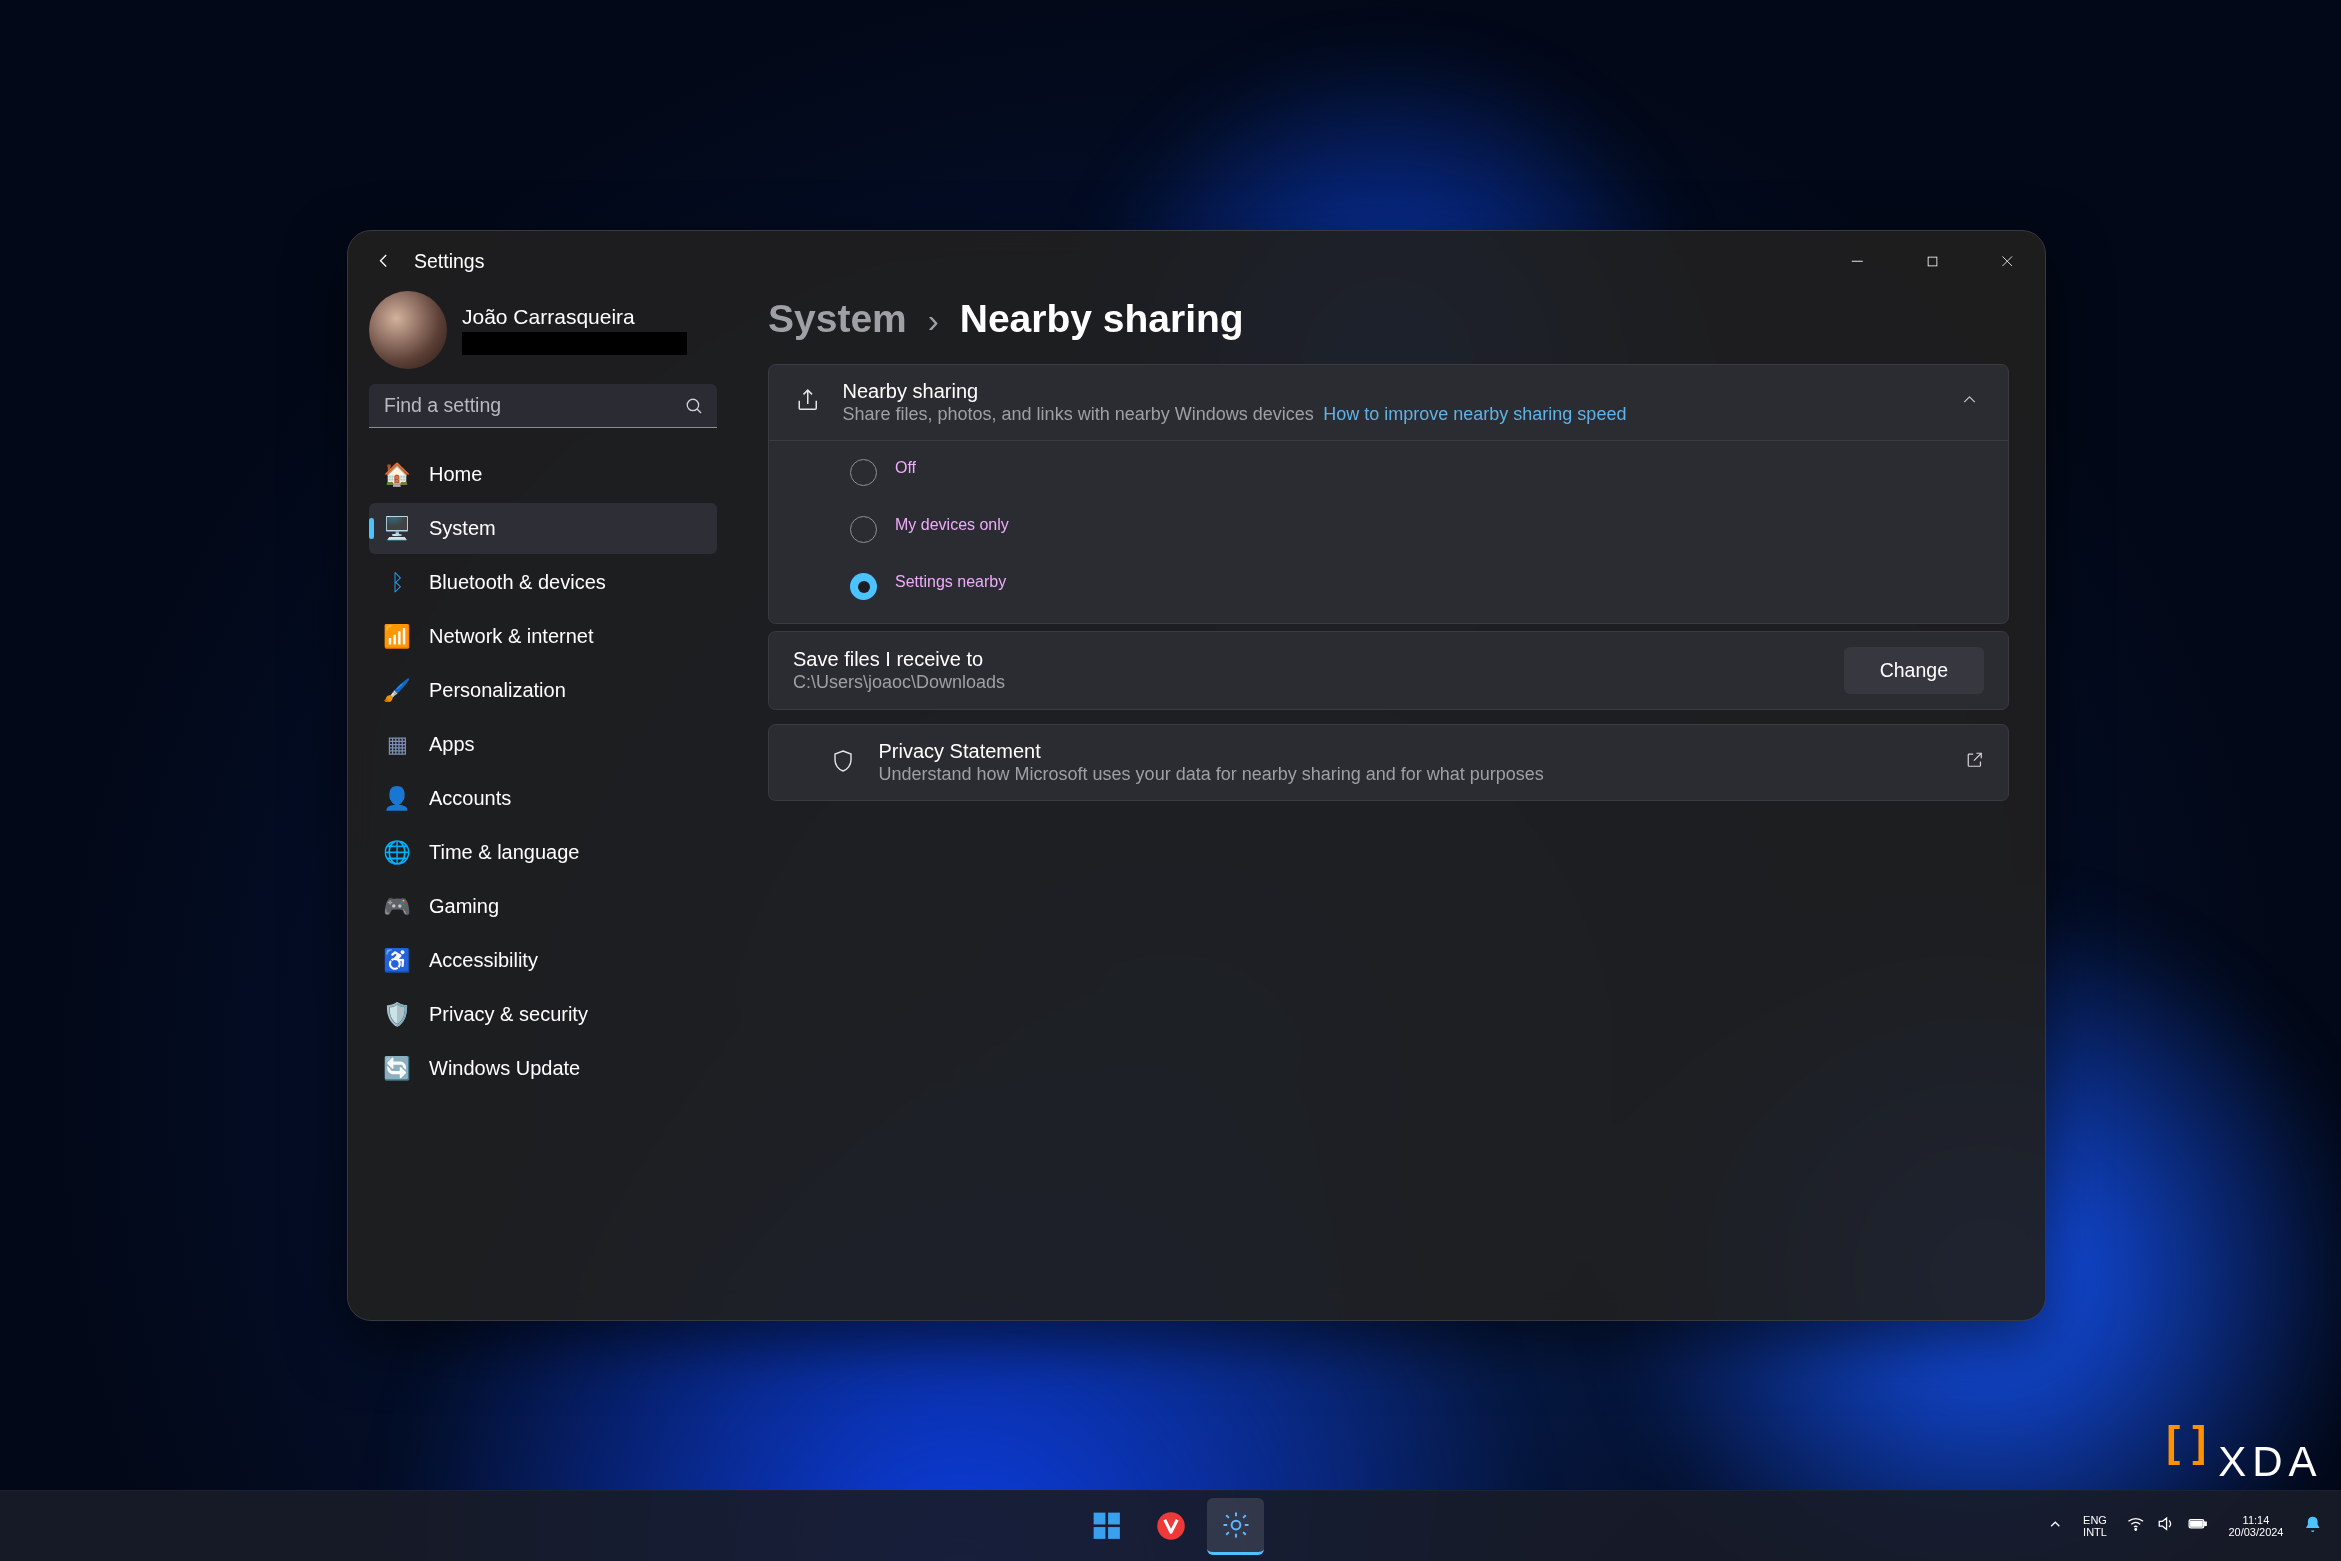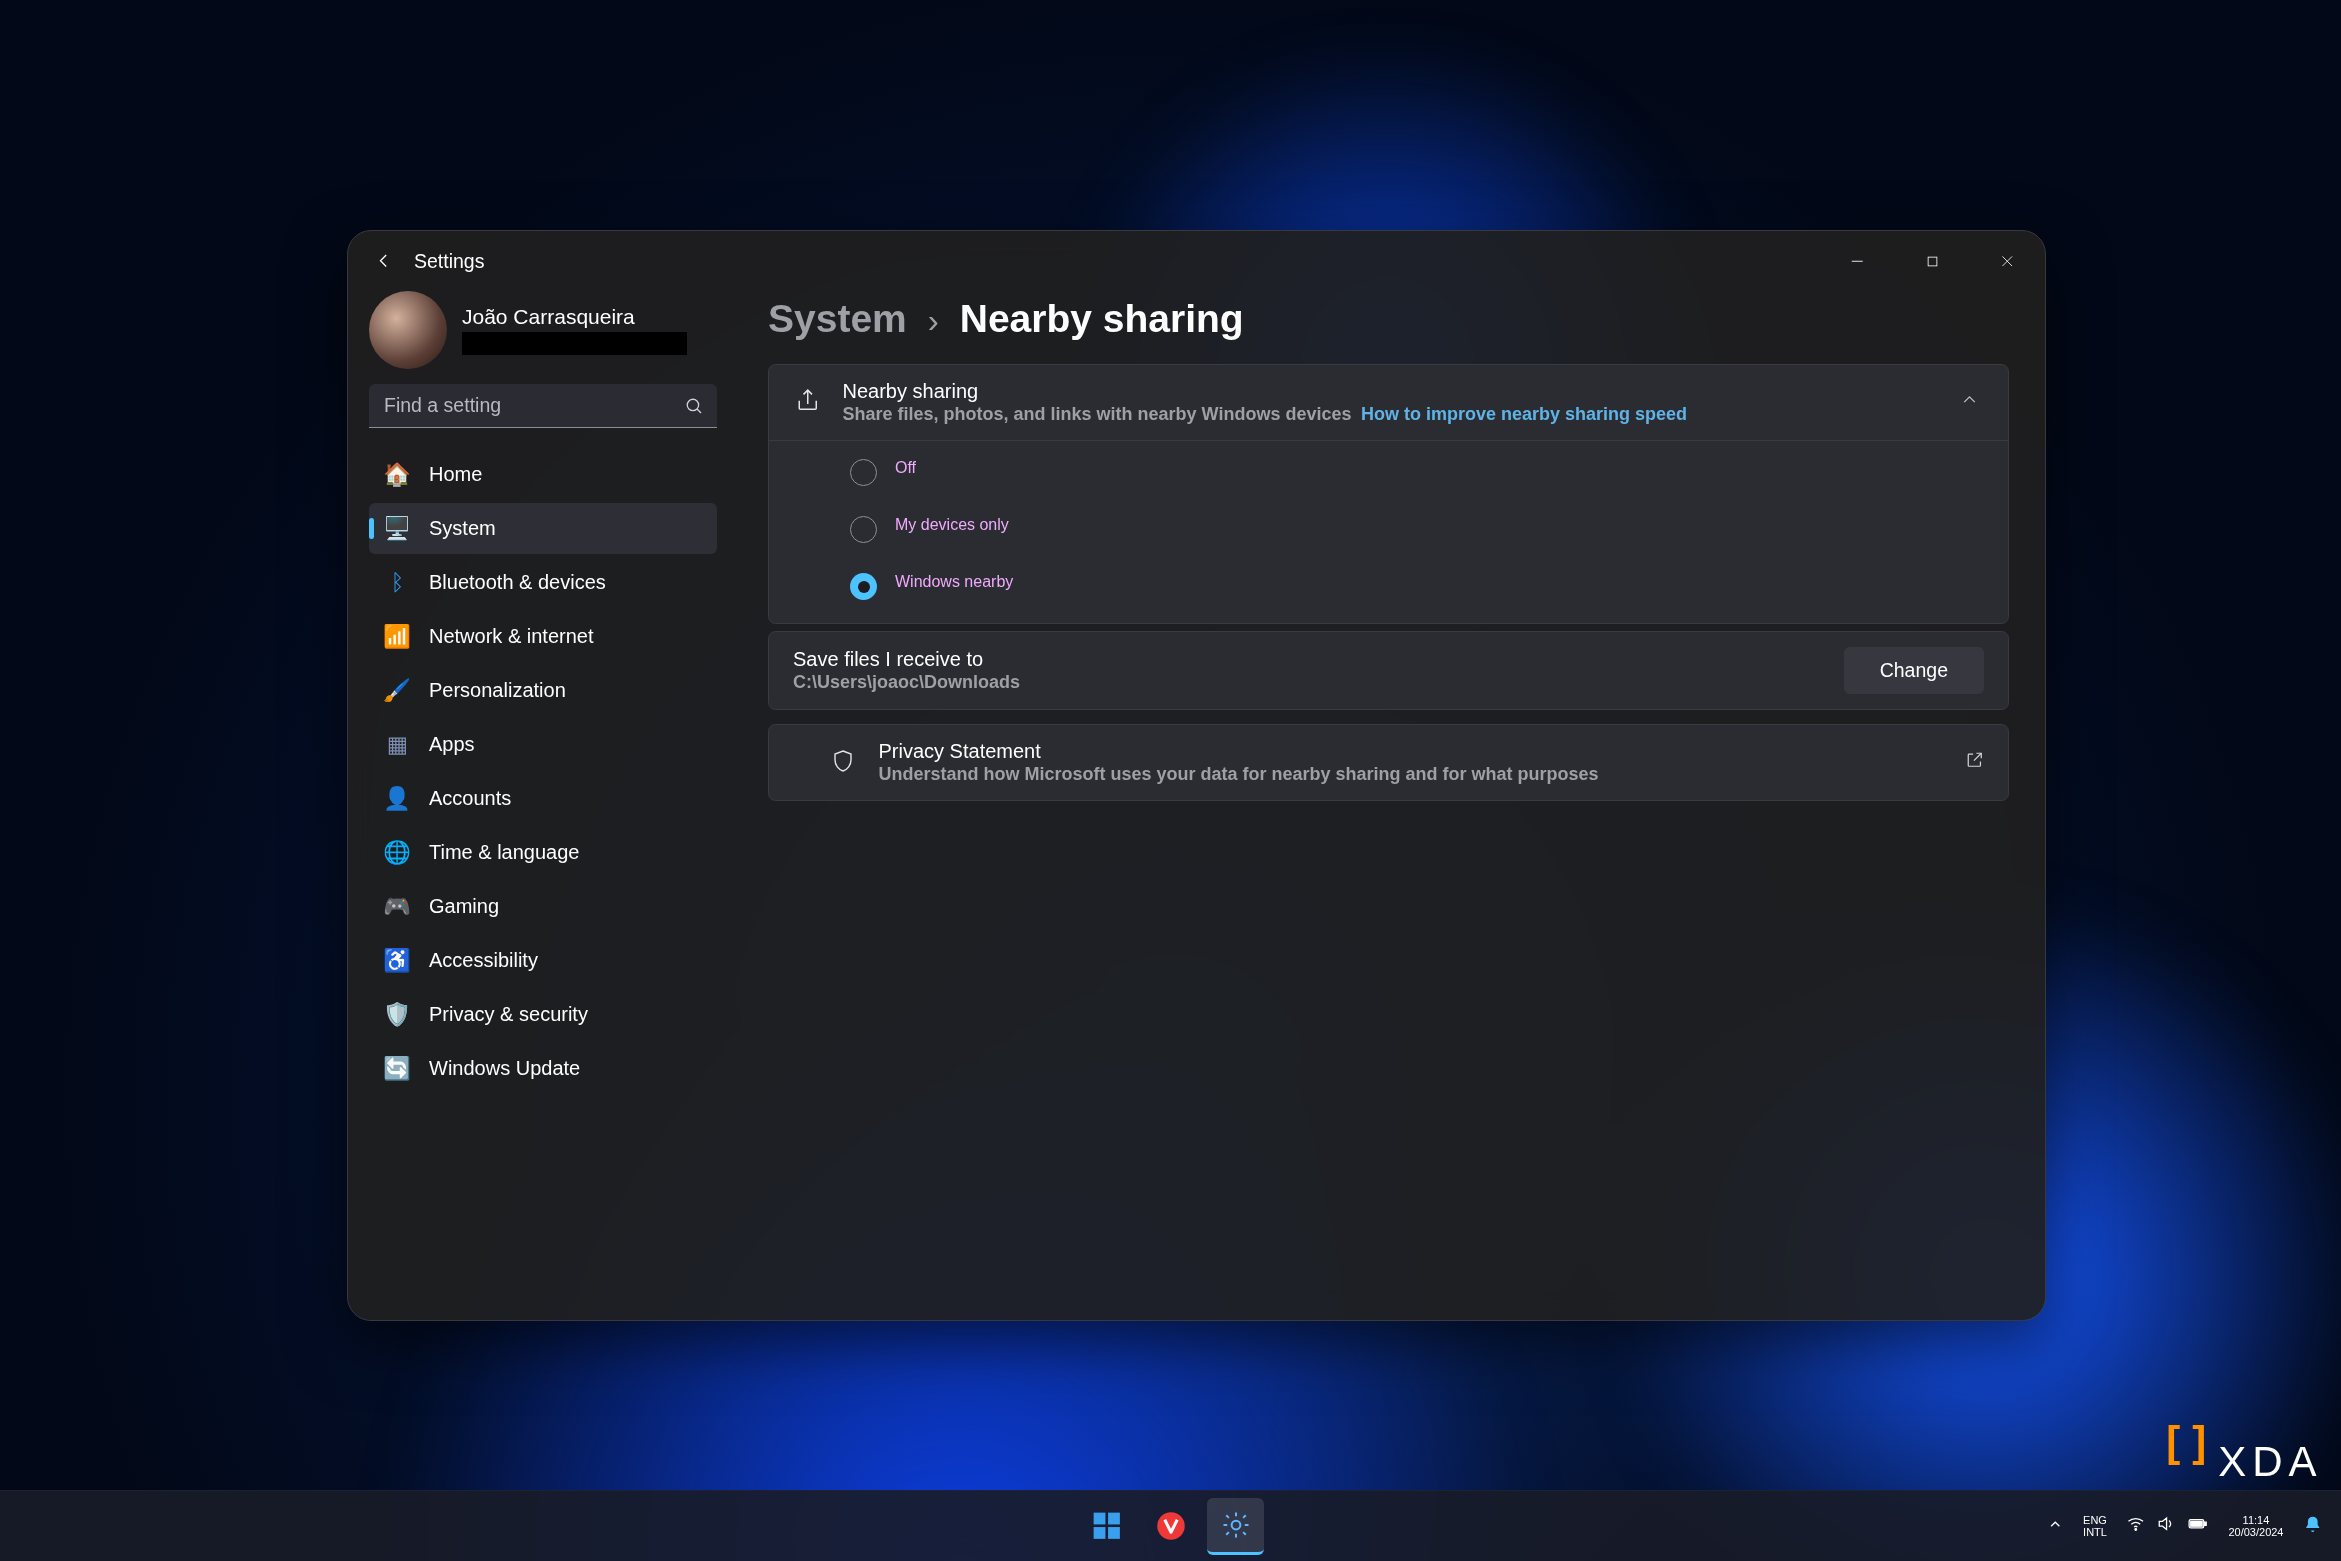--- a/index.html
+++ b/index.html
@@ -84,21 +84,21 @@
     background:#2b2b32; border:0.8px solid #3a3a42; border-radius:7.5px;
     margin-bottom:7.5px;
   }
   .card-row {
     display:flex; align-items:center; padding: 15px 24px; gap:21px;
   }
   .card-row + .card-row, .card-inner { border-top:0.8px solid #3a3a42; }
   .card-icon { color:#e4e4e8; flex-shrink:0; width:28.5px; text-align:center; }
   .card-texts { flex:1; }
   .card-title { font-size:20px; color:#fff; }
-  .card-sub { font-size:18px; color:#9f9fa6; margin-top:1.5px;font-weight:bold; }
+  .card-sub { font-size:18px; color:#9f9fa6; margin-top:1.5px; }
   .card-sub a { color:#5fb3e6; text-decoration:none; margin-left:4.5px; cursor:pointer;}
   .chevron { color:#bdbdc4; font-size:21px; padding:3px 4.5px;}
   .external { color:#d4d4d8; font-size:19.5px;}
 
   .radio-group { padding: 18px 24px 22.5px 81px; display:flex; flex-direction:column; gap:30px; }
   .radio-item { display:flex; align-items:flex-start; gap:18px; font-size:16px; color:#f0abfc; cursor:pointer;}
   .radio-dot {
     width:27px; height:27px; border-radius:50%; border:1.5px solid #8f8f97; display:flex; align-items:center; justify-content:center;
   }
   .radio-item.selected .radio-dot { border:none; background:#4cc2ff; }
@@ -270,21 +270,21 @@
           <div class="radio-item">
             <span class="radio-dot"></span>
             <span>Off</span>
           </div>
           <div class="radio-item">
             <span class="radio-dot"></span>
             <span>My devices only</span>
           </div>
           <div class="radio-item selected">
             <span class="radio-dot"></span>
-            <span>Windows nearby</span>
+            <span>Settings nearby</span>
           </div>
         </div>
       </div>
 
       <div class="card">
         <div class="card-row">
           <div class="card-texts">
             <div class="card-title">Save files I receive to</div>
             <div class="card-sub">C:\Users\joaoc\Downloads</div>
           </div>

